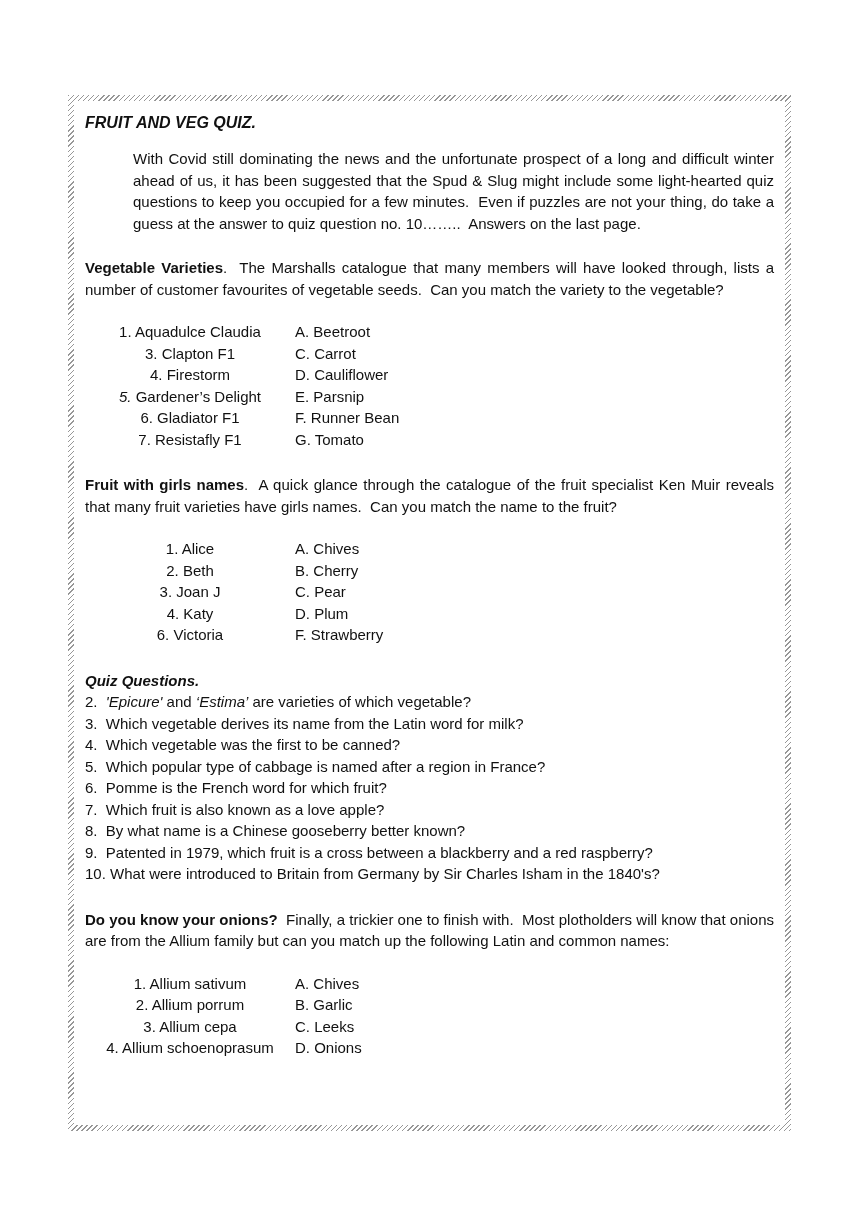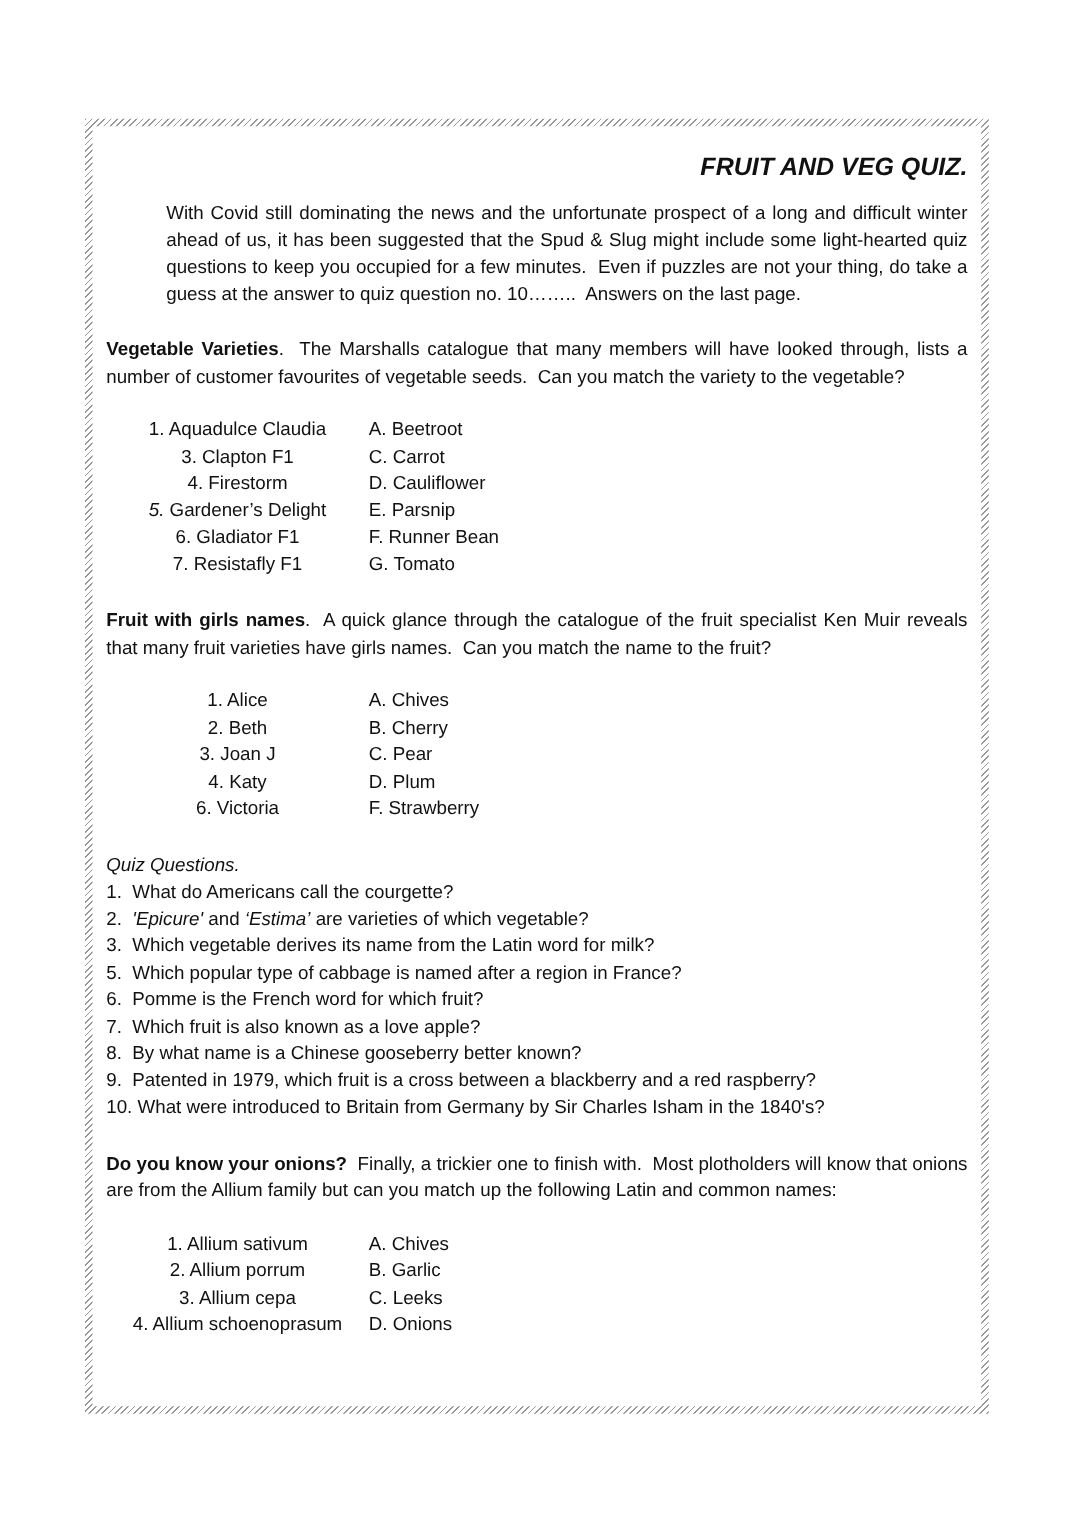--- a/index.html
+++ b/index.html
@@ -30,46 +30,46 @@
   }
   .sheet-inner {
     box-sizing: border-box;
     background: #ffffff;
     min-height: 1024px;
     padding: 6px 11px 12px 11px;
     font-size: 15px;
     line-height: 21.5px;
   }
   .doc-title {
-    font-size: 20px;
+    font-size: 16px;
     line-height: 23px;
     font-weight: bold;
     font-style: italic;
-    text-align: right;
-    margin: 16px 0 14px 0;
+    text-align: left;
+    margin: 4px 0 14px 0;
   }
   .para {
     text-align: justify;
     margin: 0;
   }
   .intro-para   { margin-bottom: 23px; margin-left: 48px; }
   .lead-para    { margin-bottom: 21px; }
   .lead-para b  { font-weight: bold; }
   .match-list   { margin-bottom: 24px; }
   .match-list.last { margin-bottom: 0; }
   .match-row    { white-space: nowrap; }
   .match-left   {
     display: inline-block;
     width: 210px;
     text-align: center;
   }
   .quiz-heading {
     font-size: 15px;
     line-height: 21.5px;
-    font-weight: normal;
+    font-weight: bold;
     font-style: italic;
     margin: 0;
   }
   .q-list { margin-bottom: 24px; }
   .q-line { white-space: nowrap; }
   .it { font-style: italic; }
 </style>
 </head>
 <body>
 
@@ -97,23 +97,23 @@
         <div class="match-row"><span class="match-left"><span>1.</span> <span>Alice</span></span><span class="match-right">A. Chives</span></div>
         <div class="match-row"><span class="match-left"><span>2.</span> <span>Beth</span></span><span class="match-right">B. Cherry</span></div>
         <div class="match-row"><span class="match-left"><span>3.</span> <span>Joan J</span></span><span class="match-right">C. Pear</span></div>
         <div class="match-row"><span class="match-left"><span>4.</span> <span>Katy</span></span><span class="match-right">D. Plum</span></div>
         <div class="match-row"><span class="match-left"><span>6.</span> <span>Victoria</span></span><span class="match-right">F. Strawberry</span></div>
       </div>
 
     <h2 class="quiz-heading">Quiz Questions.</h2>
 
     <div class="q-list">
-        <div class="q-line"><span>1.&nbsp; What do Americans call the courgette?</span></div>
         <div class="q-line"><span>2.&nbsp; </span><span class="it">'Epicure'</span><span> and </span><span class="it">‘Estima’</span><span> are varieties of which vegetable?</span></div>
         <div class="q-line"><span>3.&nbsp; Which vegetable derives its name from the Latin word for milk?</span></div>
+        <div class="q-line"><span>4.&nbsp; Which vegetable was the first to be canned?</span></div>
         <div class="q-line"><span>5.&nbsp; Which popular type of cabbage is named after a region in France?</span></div>
         <div class="q-line"><span>6.&nbsp; Pomme is the French word for which fruit?</span></div>
         <div class="q-line"><span>7.&nbsp; Which fruit is also known as a love apple?</span></div>
         <div class="q-line"><span>8.&nbsp; By what name is a Chinese gooseberry better known?</span></div>
         <div class="q-line"><span>9.&nbsp; Patented in 1979, which fruit is a cross between a blackberry and a red raspberry?</span></div>
         <div class="q-line"><span>10. What were introduced to Britain from Germany by Sir Charles Isham in the 1840's?</span></div>
       </div>
 
     <p class="para lead-para"><b>Do you know your onions?</b><span>&nbsp; Finally, a trickier one to finish with.&nbsp; Most plotholders will know that onions are from the Allium family but can you match up the following Latin and common names:</span></p>
 

